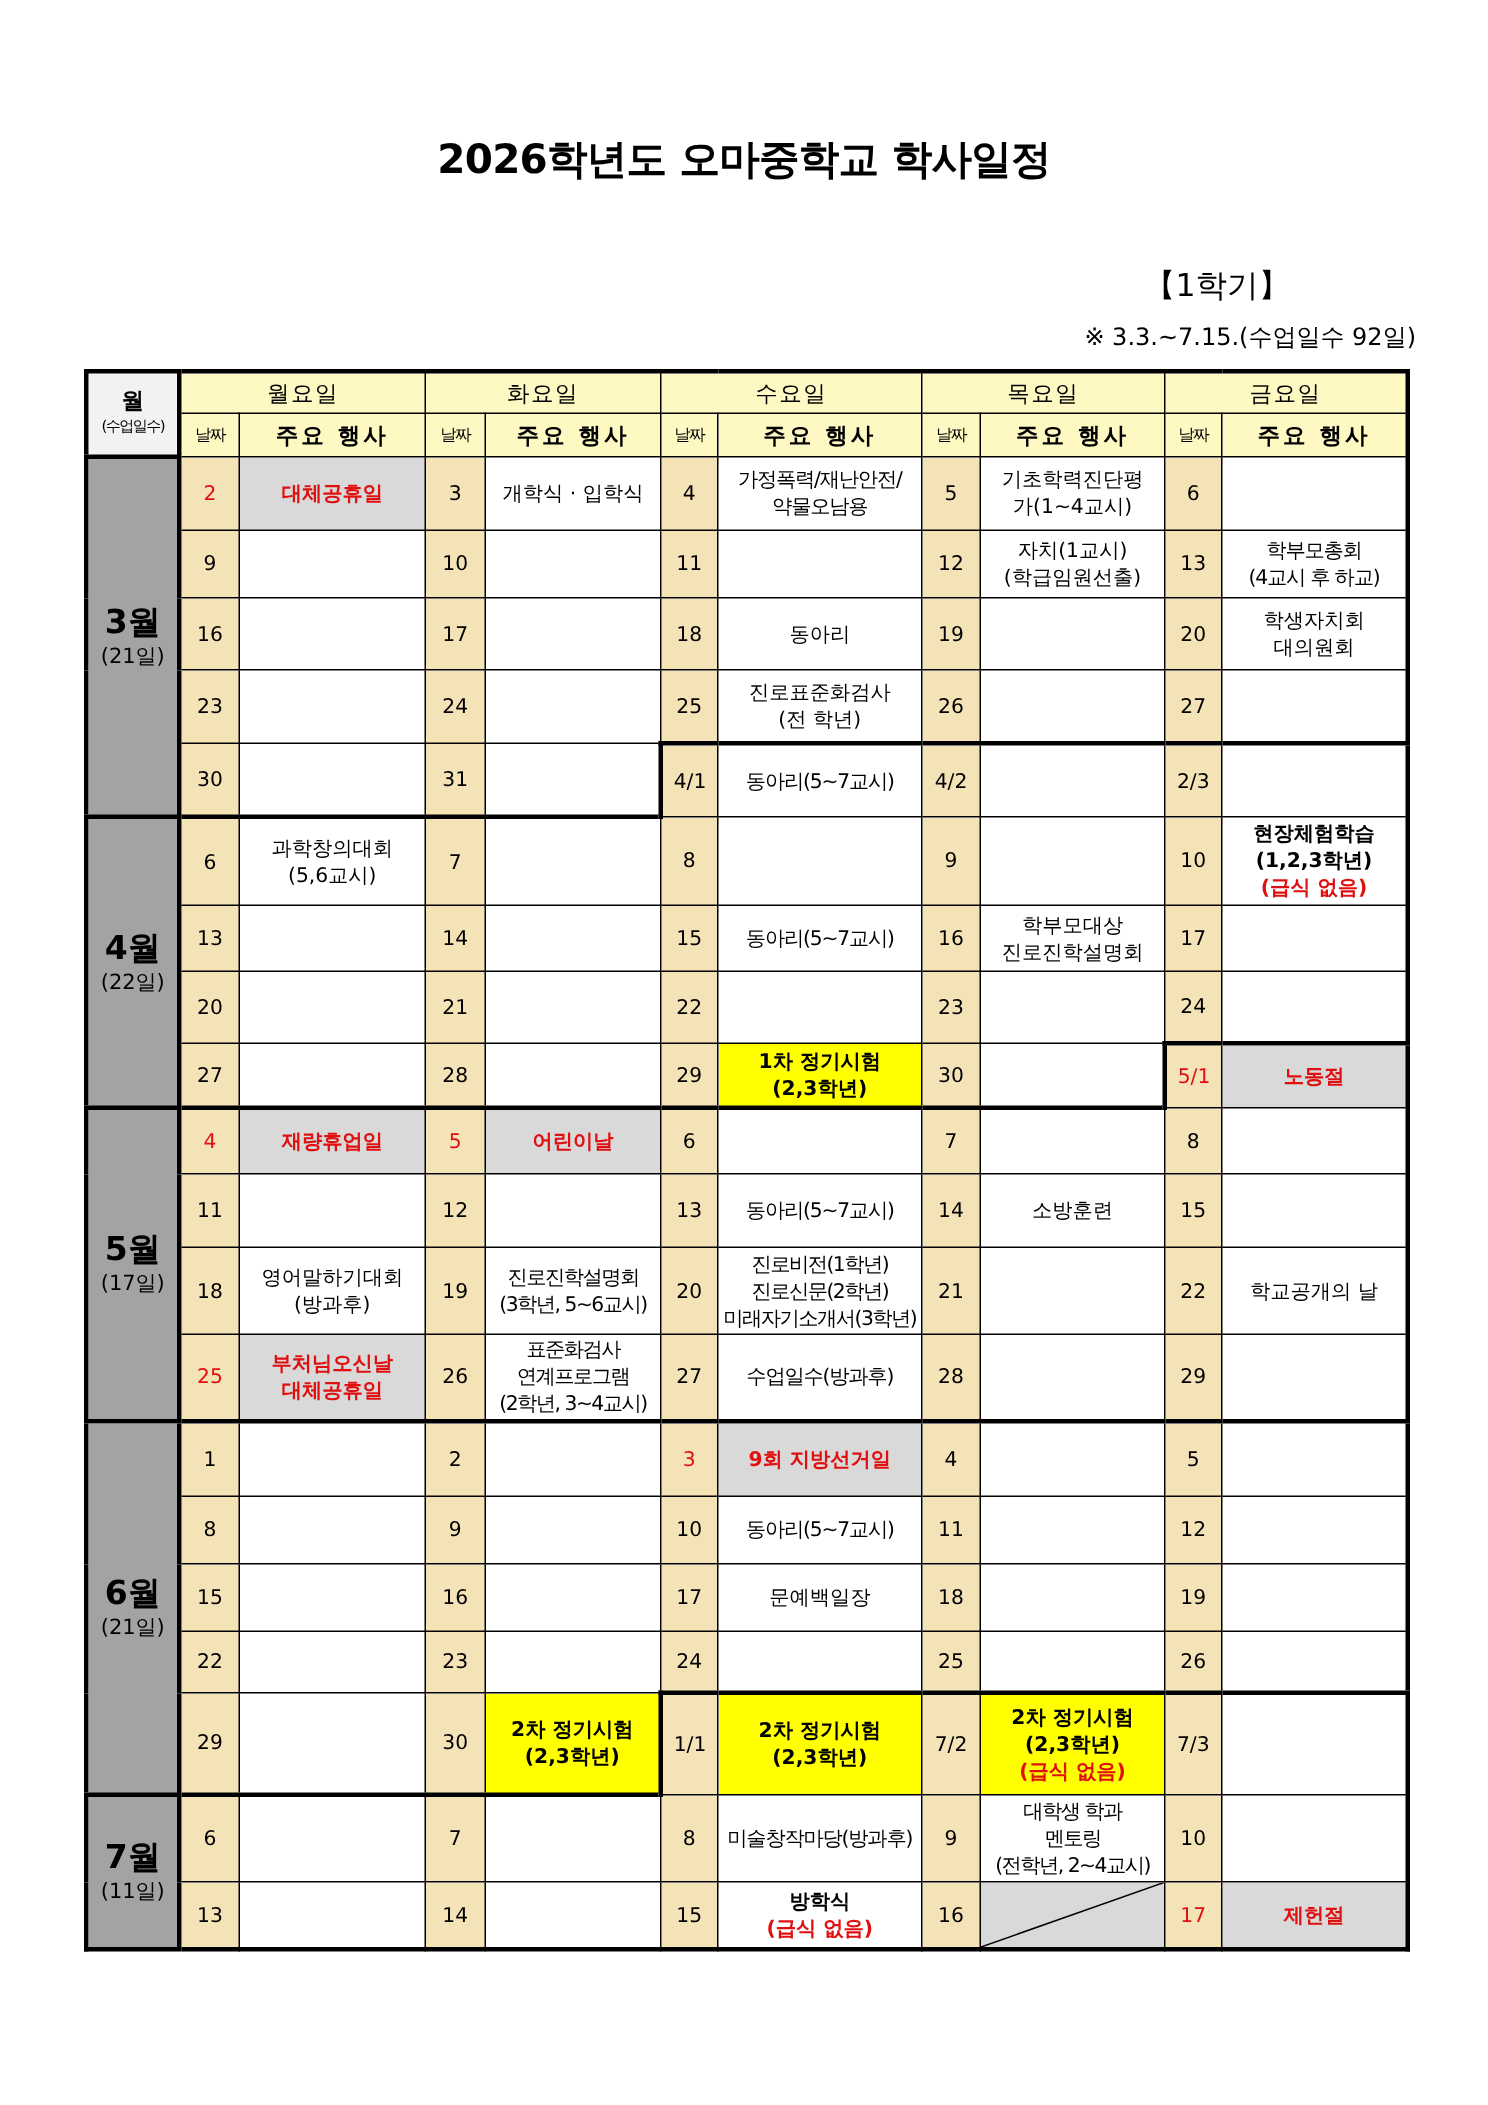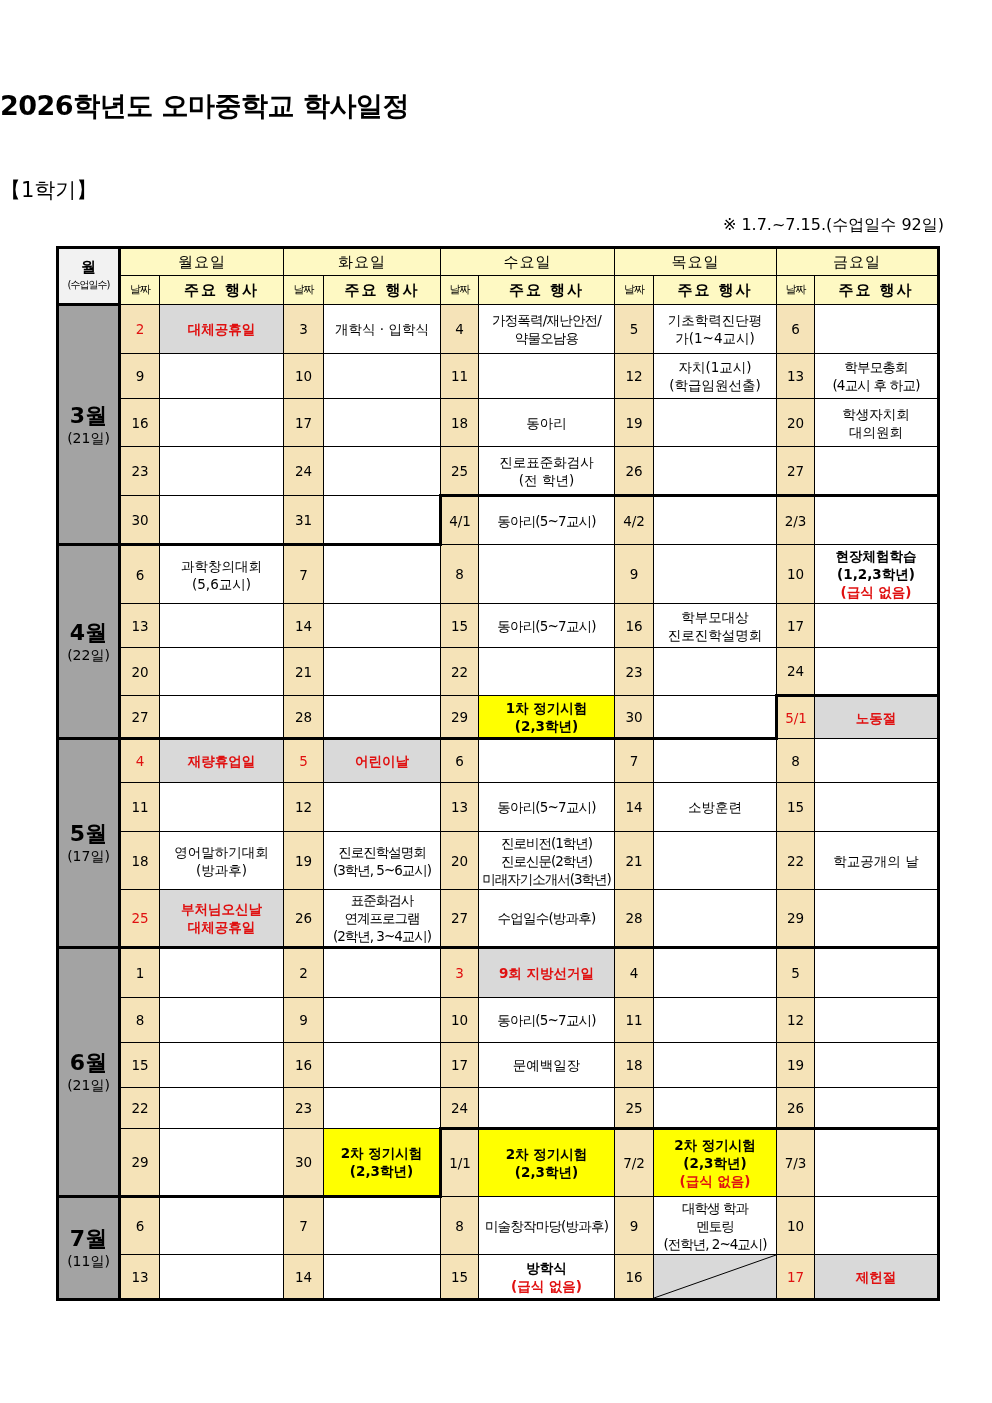--- a/index.html
+++ b/index.html
@@ -1,18 +1,18 @@
 <!DOCTYPE html>
 <html><head>
 <meta charset="utf-8">
 <style>
   html, body { margin:0; padding:0; background:#ffffff; }
   body { width:992px; height:1403px; position:relative; font-family:"DejaVu Sans", sans-serif; color:#000; }
-  .title { position:absolute; left:0; width:992px; top:88px; font-size:27px; font-weight:bold; letter-spacing:-0.5px; }
-  .semester { position:absolute; left:0; width:860px; top:176px; text-align:left; font-size:21px; }
+  .title { position:absolute; left:0; width:992px; top:88px; text-align:center; font-size:27px; font-weight:bold; letter-spacing:-0.5px; }
+  .semester { position:absolute; left:0; width:860px; top:176px; text-align:right; font-size:21px; }
   .period { position:absolute; right:48px; top:215px; font-size:16px; }
   table.cal { position:absolute; left:56px; top:246px; border-collapse:collapse; table-layout:fixed; width:881px; border:3px solid #000; }
   table.cal td { border:1px solid #000; text-align:center; vertical-align:middle; padding:0; font-size:13.5px; line-height:18px; overflow:hidden; }
   .hdr { background:#fef9c3; font-size:15px; }
   .hdr.day { font-size:15px; letter-spacing:1px; }
   .hdr.small { font-size:11px; letter-spacing:-1px; }
   .hdr.evt { font-size:15px; font-weight:bold; letter-spacing:2px; }
   .month { background:#a3a3a3; }
   .month .m { font-size:22px; font-weight:bold; line-height:26px; display:block; }
   .month .d { font-size:14px; display:block; }
@@ -31,21 +31,21 @@
   .thickT { border-top:3px solid #000 !important; }
   .diag { position:relative; background:#d9d9d9 !important; }
   .diag svg { position:absolute; left:0; top:0; width:100%; height:100%; }
   .line { display:block; }
 </style>
 </head>
 <body>
 
 <div class="title">2026학년도 오마중학교 학사일정</div>
 <div class="semester">【1학기】</div>
-<div class="period">※  1.7.~7.15.(수업일수 92일)</div>
+<div class="period">※  3.3.~7.15.(수업일수 92일)</div>
 
 <table class="cal">
   <colgroup>
     <col style="width:62px">
       <col style="width:40px">
       <col style="width:124px">
     <col style="width:40px">
       <col style="width:117px">
     <col style="width:38px">
       <col style="width:136px">

